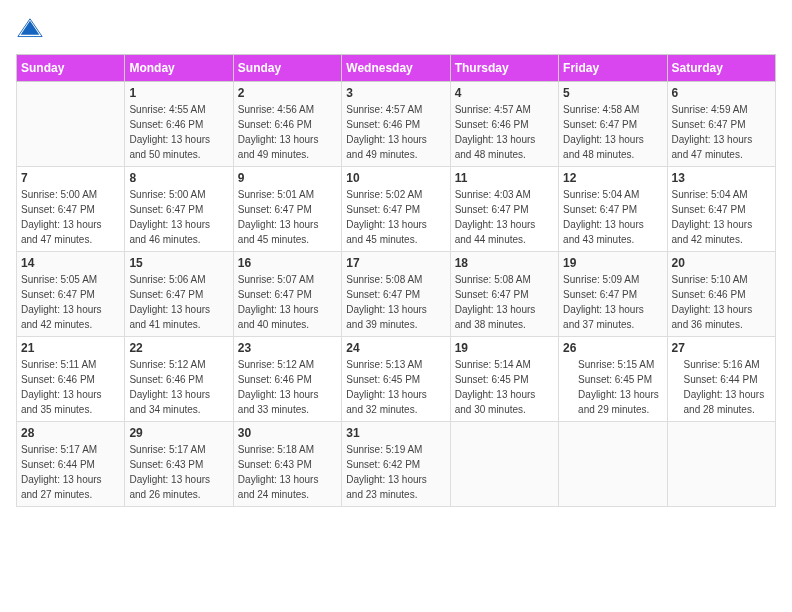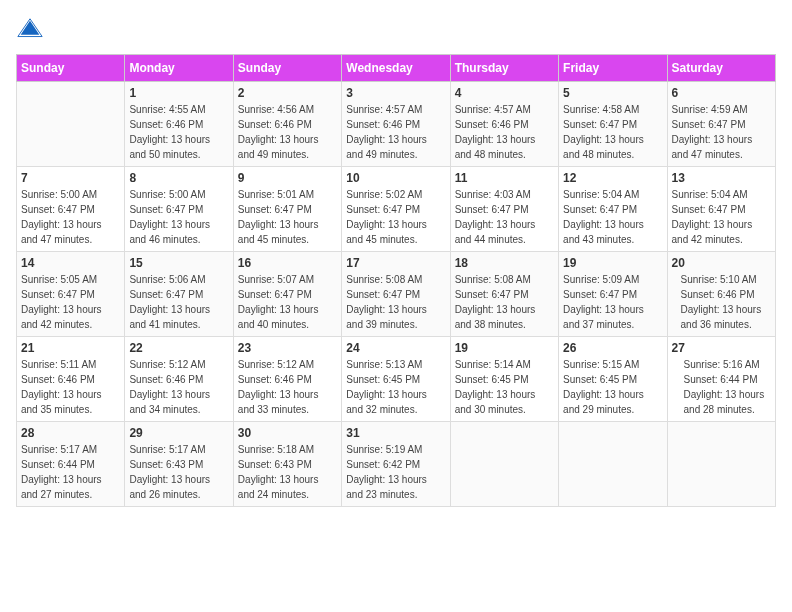--- a/index.html
+++ b/index.html
@@ -250,21 +250,21 @@
         </td>
         <td>
           <span class="day-number">19</span>
           <div class="day-info" style="white-space: pre-line;">Sunrise: 5:09 AM
 Sunset: 6:47 PM
 Daylight: 13 hours
 and 37 minutes.</div>
         </td>
         <td>
           <span class="day-number">20</span>
-          <div class="day-info" style="white-space: pre-line; margin-left: 9px;">Sunrise: 5:10 AM
+          <div class="day-info" style="white-space: pre-line;">Sunrise: 5:10 AM
 Sunset: 6:46 PM
 Daylight: 13 hours
 and 36 minutes.</div>
         </td>
       </tr>
       <tr>
         <td>
           <span class="day-number">21</span>
           <div class="day-info" style="white-space: pre-line;">Sunrise: 5:11 AM
 Sunset: 6:46 PM
@@ -294,21 +294,21 @@
         </td>
         <td>
           <span class="day-number">19</span>
           <div class="day-info" style="white-space: pre-line;">Sunrise: 5:14 AM
 Sunset: 6:45 PM
 Daylight: 13 hours
 and 30 minutes.</div>
         </td>
         <td>
           <span class="day-number">26</span>
-          <div class="day-info" style="white-space: pre-line;">Sunrise: 5:15 AM
+          <div class="day-info" style="white-space: pre-line; margin-left: 15px;">Sunrise: 5:15 AM
 Sunset: 6:45 PM
 Daylight: 13 hours
 and 29 minutes.</div>
         </td>
         <td>
           <span class="day-number">27</span>
           <div class="day-info" style="white-space: pre-line; margin-left: 12px;">Sunrise: 5:16 AM
 Sunset: 6:44 PM
 Daylight: 13 hours
 and 28 minutes.</div>

